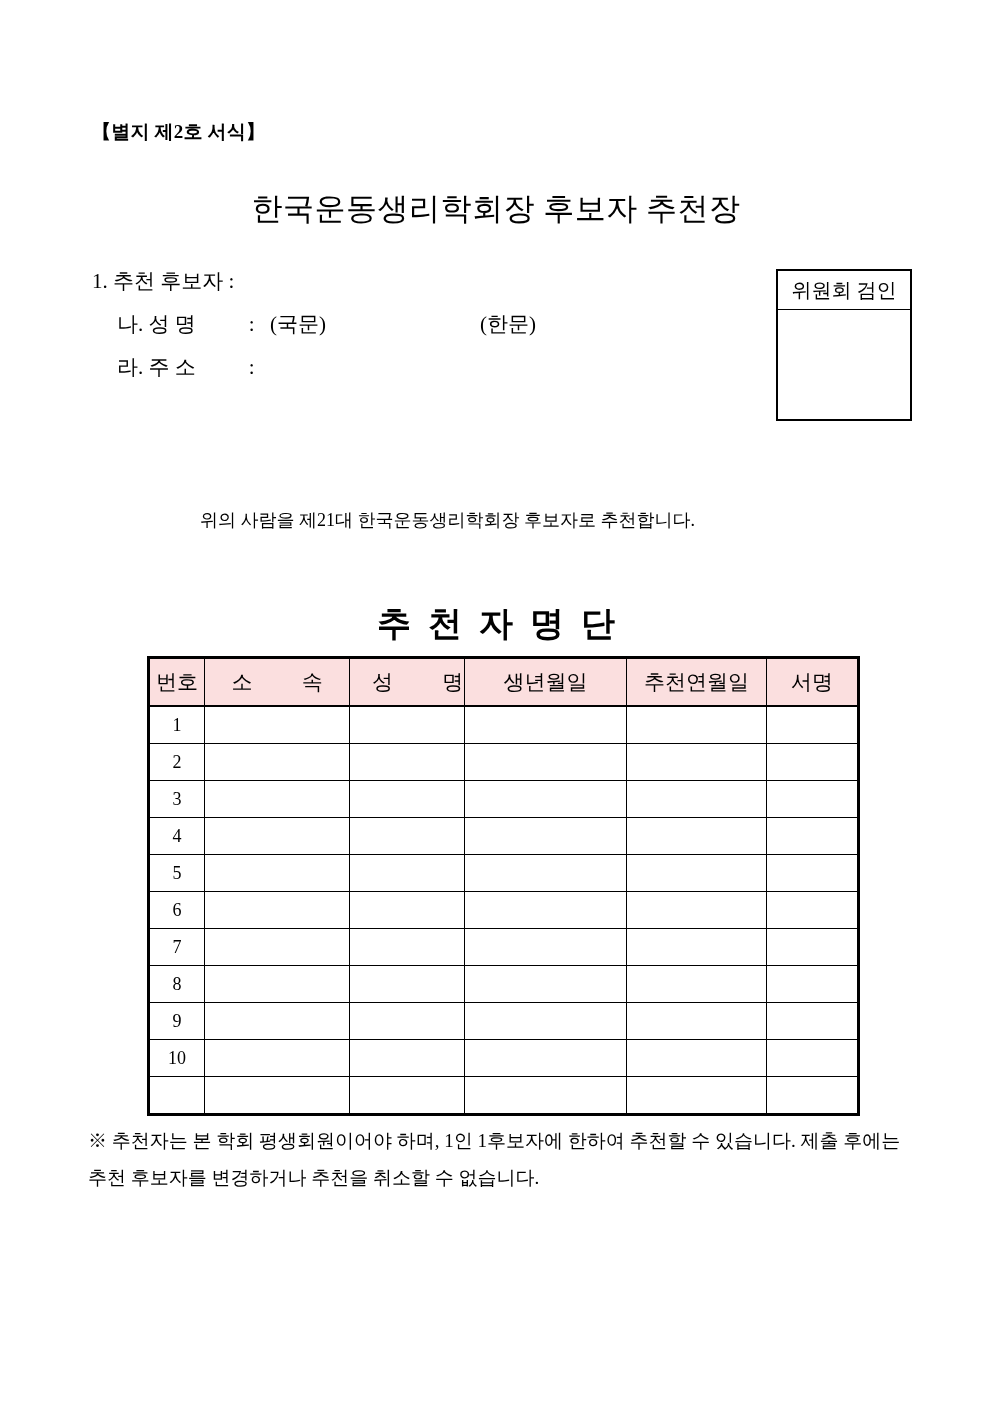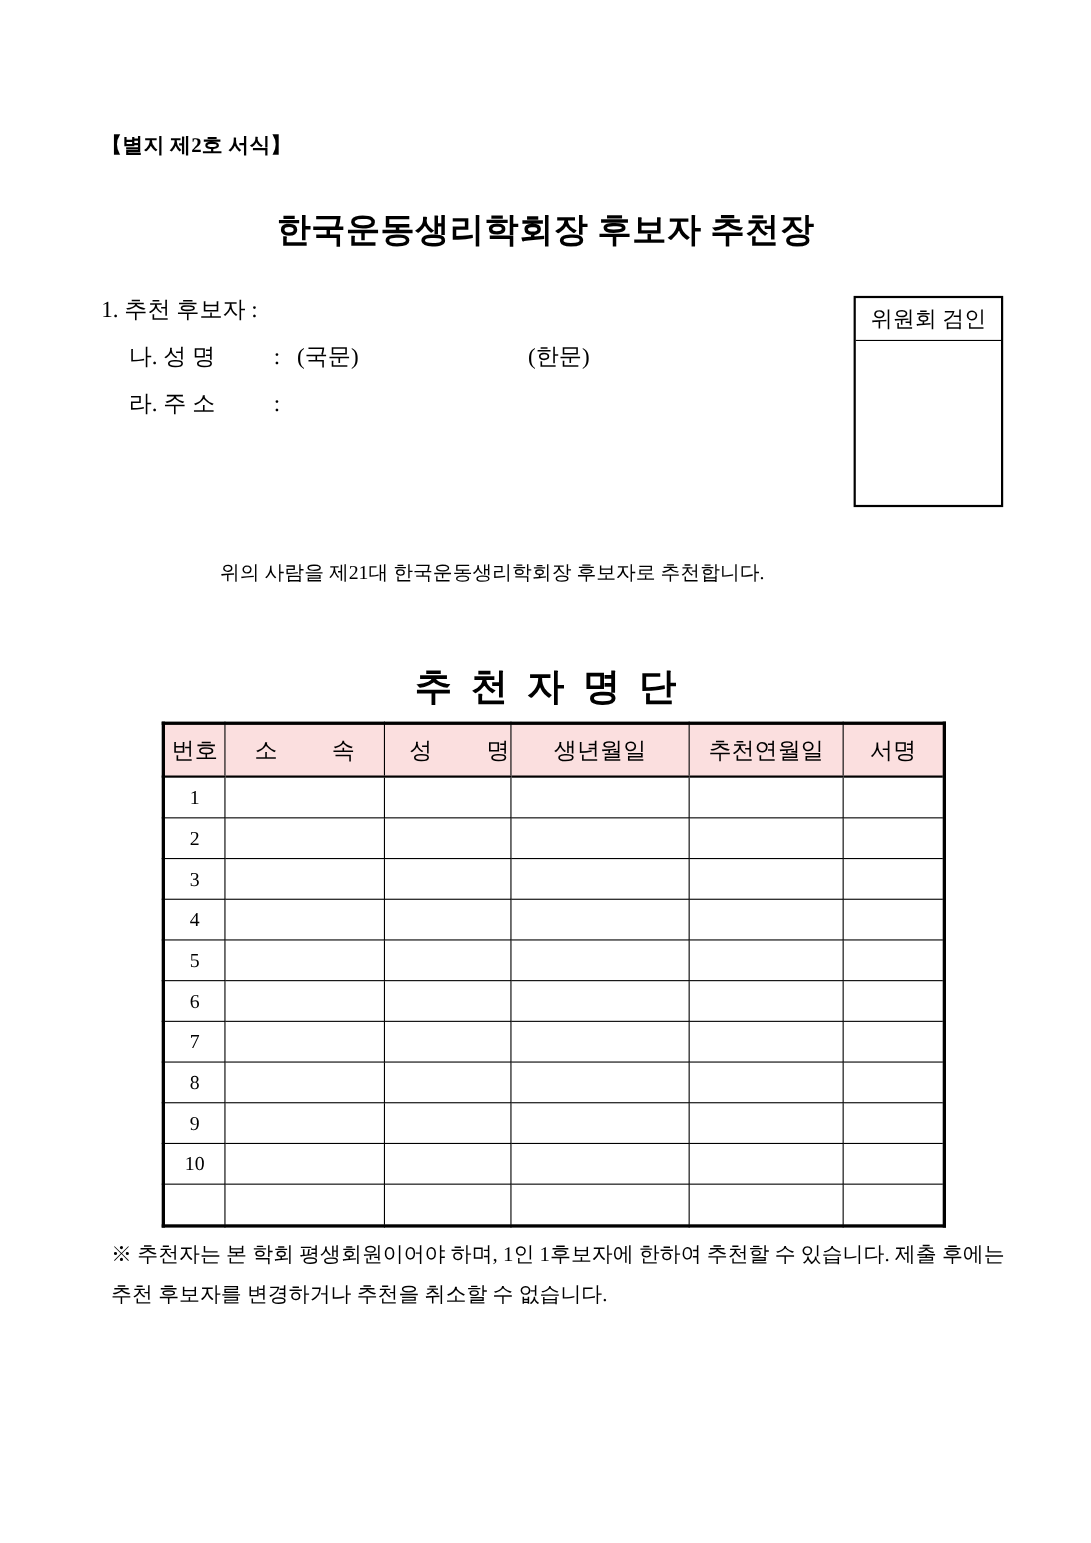--- a/index.html
+++ b/index.html
@@ -32,21 +32,21 @@
   }
 
   
   .doc-title {
     position: absolute;
     left: 0;
     top: 188px;
     width: 992px;
     text-align: center;
     font-size: 31px;
-    font-weight: bold;
+    font-weight: normal;
     letter-spacing: 0.5px;
     white-space: nowrap;
   }
 
   
   .info-block {
     position: absolute;
     left: 92px;
     top: 260px;
     width: 640px;
@@ -75,21 +75,21 @@
     left: 388px;
     top: 0;
   }
 
   
   .seal-box {
     position: absolute;
     left: 776px;
     top: 269px;
     width: 136px;
-    height: 192px;
+    height: 152px;
     border: 2px solid #000000;
     box-sizing: border-box;
     background: #ffffff;
   }
   .seal-head {
     height: 38px;
     line-height: 38px;
     text-align: center;
     font-size: 20px;
     border-bottom: 1px solid #000000;
@@ -165,21 +165,20 @@
   .sp2 { letter-spacing: 22px; text-indent: 22px; }
 
   
   .footnote {
     position: absolute;
     left: 88px;
     top: 1122px;
     width: 860px;
     font-size: 19px;
     line-height: 37px;
-    margin-left: 13px;
   }
   .footnote p {
     margin: 0;
     white-space: nowrap;
   }
 </style>
 </head>
 <body>
 
 <div class="page">

